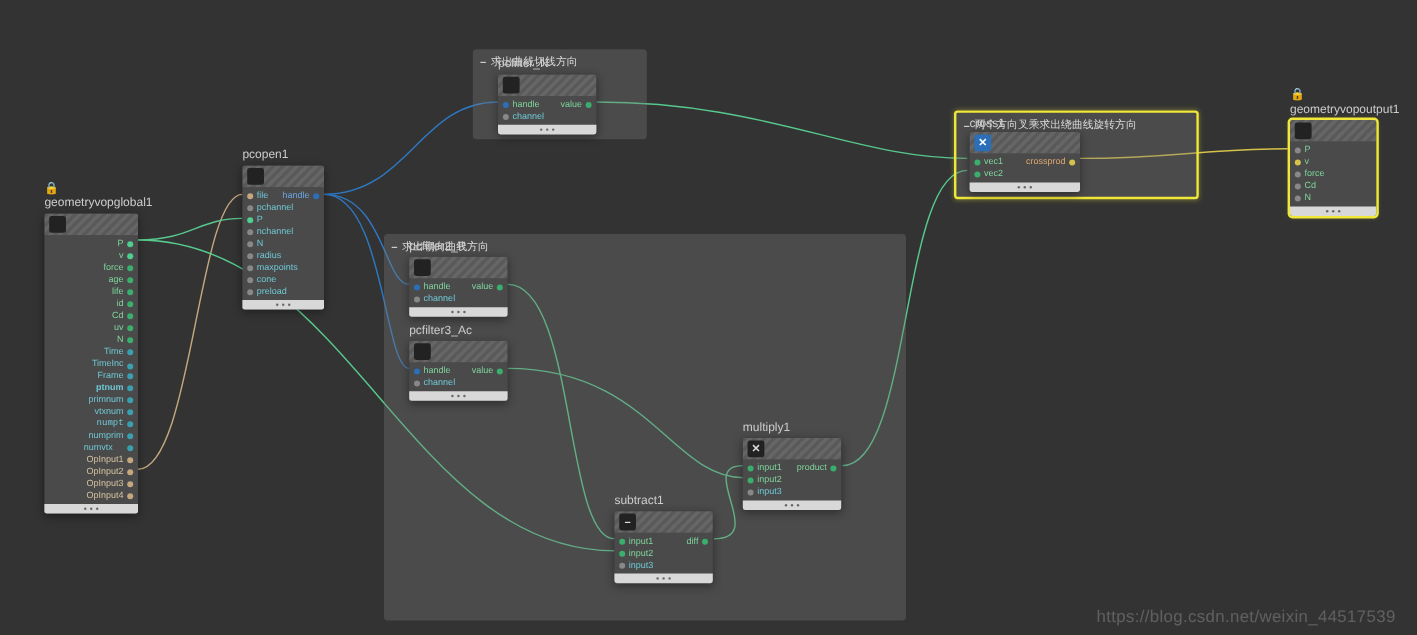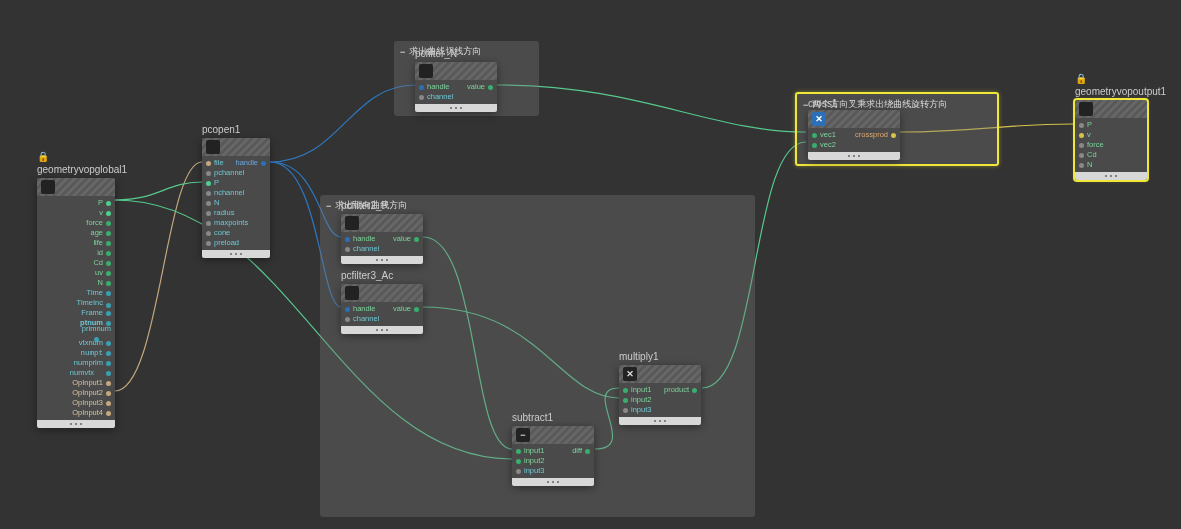--- a/index.html
+++ b/index.html
@@ -287,21 +287,21 @@
         </div>
         <div class="port-row">
           <div></div>
           <div class="port-right" style="margin-left: auto; font-weight: bold;">
             <span class="txt-cyan">ptnum</span>
             <div class="port-dot c-cyan"></div>
           </div>
         </div>
         <div class="port-row">
           <div></div>
-          <div class="port-right" style="margin-left: auto; flex-direction: column;">
+          <div class="port-right" style="margin-left: auto;">
             <span class="txt-cyan">primnum</span>
             <div class="port-dot c-cyan"></div>
           </div>
         </div>
         <div class="port-row">
           <div></div>
           <div class="port-right" style="margin-left: auto;">
             <span class="txt-cyan">vtxnum</span>
             <div class="port-dot c-cyan"></div>
           </div>
@@ -686,13 +686,14 @@
           <div></div>
         </div>
       </div>
     <div class="footer">
         <div class="dot"></div>
         <div class="dot"></div>
         <div class="dot"></div>
       </div>
   </div>
 
+  <div class="watermark">https://blog.csdn.net/weixin_44517539</div>
 </div>
 
 </body></html>

